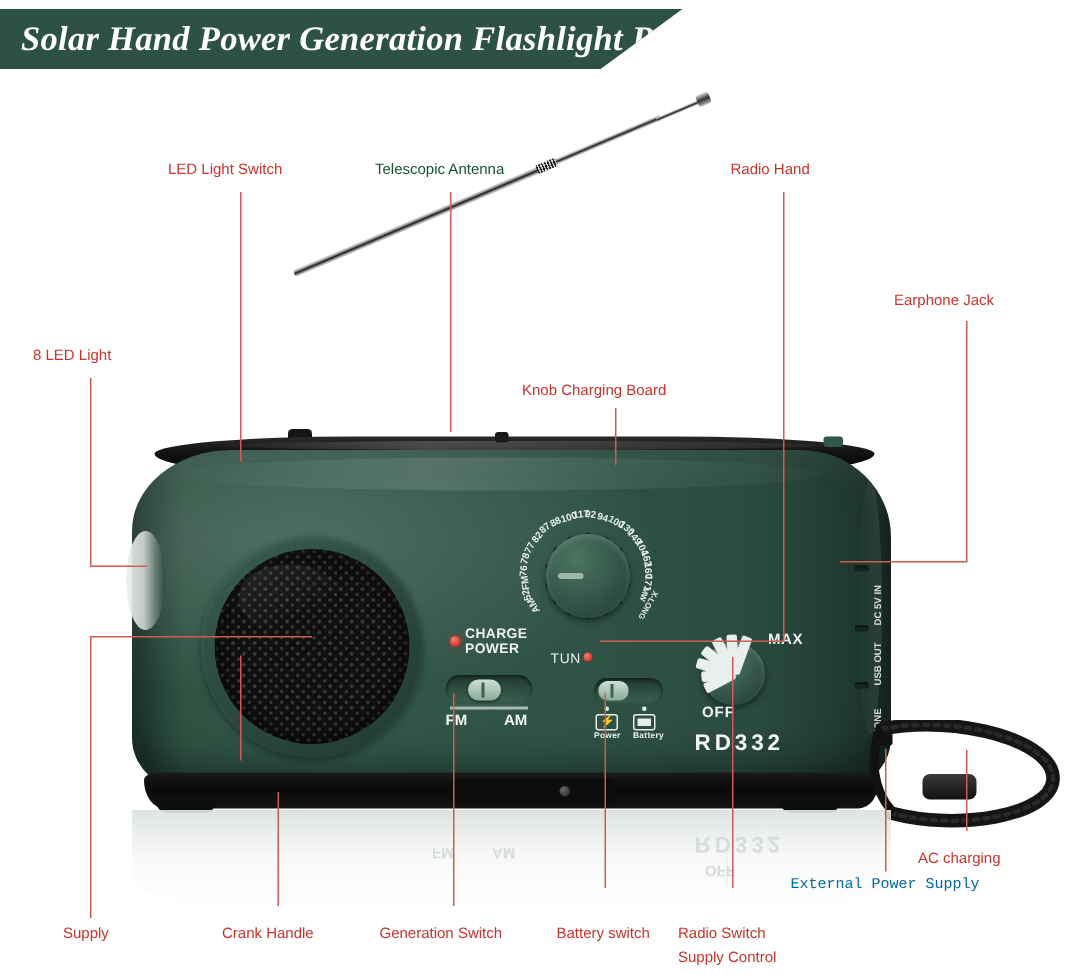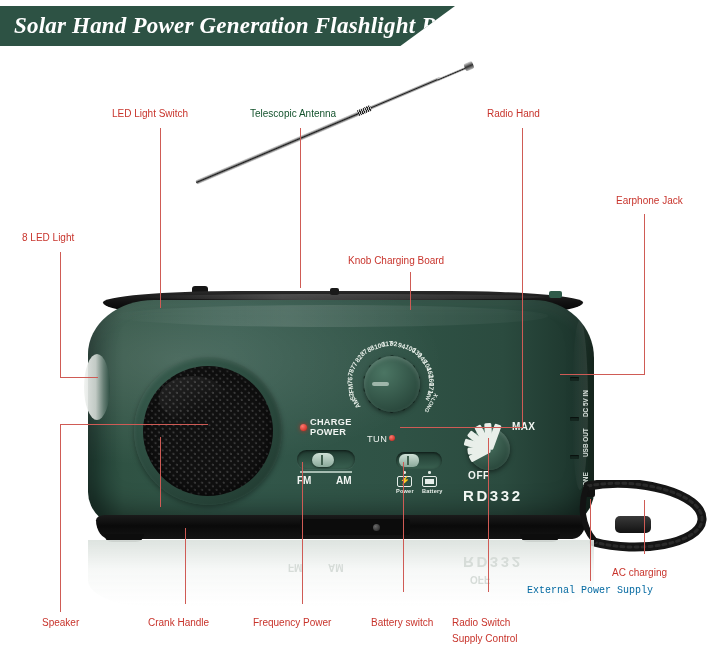--- a/index.html
+++ b/index.html
@@ -501,31 +501,31 @@
     <div class="leader v" style="left: 160px; top: 128px; height: 180px; background: rgb(207, 91, 85);"></div>
     <div class="leader v" style="left: 160px; top: 437px; height: 70px; background: rgb(207, 91, 85);"></div>
     <div class="lbl" style="left: 112px; top: 106px; color: rgb(200, 52, 44);">LED Light Switch</div>
     <div class="leader v" style="left: 300px; top: 128px; height: 160px; background: rgb(207, 91, 85);"></div>
     <div class="lbl" style="left: 250px; top: 106px; color: #14532d;">Telescopic Antenna</div>
     <div class="leader v" style="left: 522px; top: 128px; height: 300px; background: rgb(207, 91, 85);"></div>
     <div class="leader h" style="left: 400px; top: 427px; width: 122px; background: rgb(207, 91, 85);"></div>
     <div class="lbl" style="left: 487px; top: 106px; color: rgb(200, 52, 44);">Radio Hand</div>
     <div class="leader v" style="left: 644px; top: 214px; height: 160px; background: rgb(207, 91, 85);"></div>
     <div class="leader h" style="left: 560px; top: 374px; width: 85px; background: rgb(207, 91, 85);"></div>
-    <div class="lbl" style="left: 616px; top: 193px; color: rgb(200, 52, 44);">Earphone Jack</div>
+    <div class="lbl" style="left: 596px; top: 193px; color: rgb(200, 52, 44);">Earphone Jack</div>
     <div class="leader v" style="left: 60px; top: 252px; height: 125px; background: rgb(207, 91, 85);"></div>
     <div class="leader h" style="left: 60px; top: 377px; width: 38px; background: rgb(207, 91, 85);"></div>
     <div class="lbl" style="left: 22px; top: 230px; color: rgb(200, 52, 44);">8 LED Light</div>
     <div class="leader v" style="left: 410px; top: 272px; height: 38px; background: rgb(207, 91, 85);"></div>
     <div class="lbl" style="left: 348px; top: 253px; color: rgb(200, 52, 44);">Knob Charging Board</div>
-    <div class="lbl" style="left: 42px; top: 615px; color: rgb(200, 52, 44);">Speaker</div>
+    <div class="lbl" style="left: 42px; top: 615px; color: rgb(200, 52, 44);">Supply</div>
     <div class="leader v" style="left: 185px; top: 528px; height: 76px; background: rgb(207, 91, 85);"></div>
     <div class="lbl" style="left: 148px; top: 615px; color: rgb(200, 52, 44);">Crank Handle</div>
     <div class="leader v" style="left: 302px; top: 462px; height: 142px; background: rgb(207, 91, 85);"></div>
-    <div class="lbl" style="left: 253px; top: 615px; color: rgb(200, 52, 44);">Frequency Power</div>
+    <div class="lbl" style="left: 253px; top: 615px; color: rgb(200, 52, 44);">Generation Switch</div>
     <div class="leader v" style="left: 403px; top: 462px; height: 130px; background: rgb(207, 91, 85);"></div>
     <div class="lbl" style="left: 371px; top: 615px; color: rgb(200, 52, 44);">Battery switch</div>
     <div class="leader v" style="left: 488px; top: 438px; height: 154px; background: rgb(207, 91, 85);"></div>
     <div class="leader h" style="left: 488px; top: 438px; width: 0px; background: rgb(207, 91, 85);"></div>
     <div class="lbl" style="left: 452px; top: 615px; color: rgb(200, 52, 44);"><div>Radio Switch</div><div>Supply Control</div></div>
     <div class="leader v" style="left: 590px; top: 499px; height: 82px; background: rgb(207, 91, 85);"></div>
     <div class="lbl" style="left: 527px; top: 583px; color: #0369a1; font-family: Liberation Mono, monospace;">External Power Supply</div>
     <div class="leader v" style="left: 644px; top: 500px; height: 54px; background: rgb(207, 91, 85);"></div>
     <div class="lbl" style="left: 612px; top: 565px; color: rgb(200, 52, 44);">AC charging</div>
     <div style="left: 60px; top: 424px; width: 148px; height: 1.2px; position: absolute; background: rgb(207, 91, 85);"></div>

